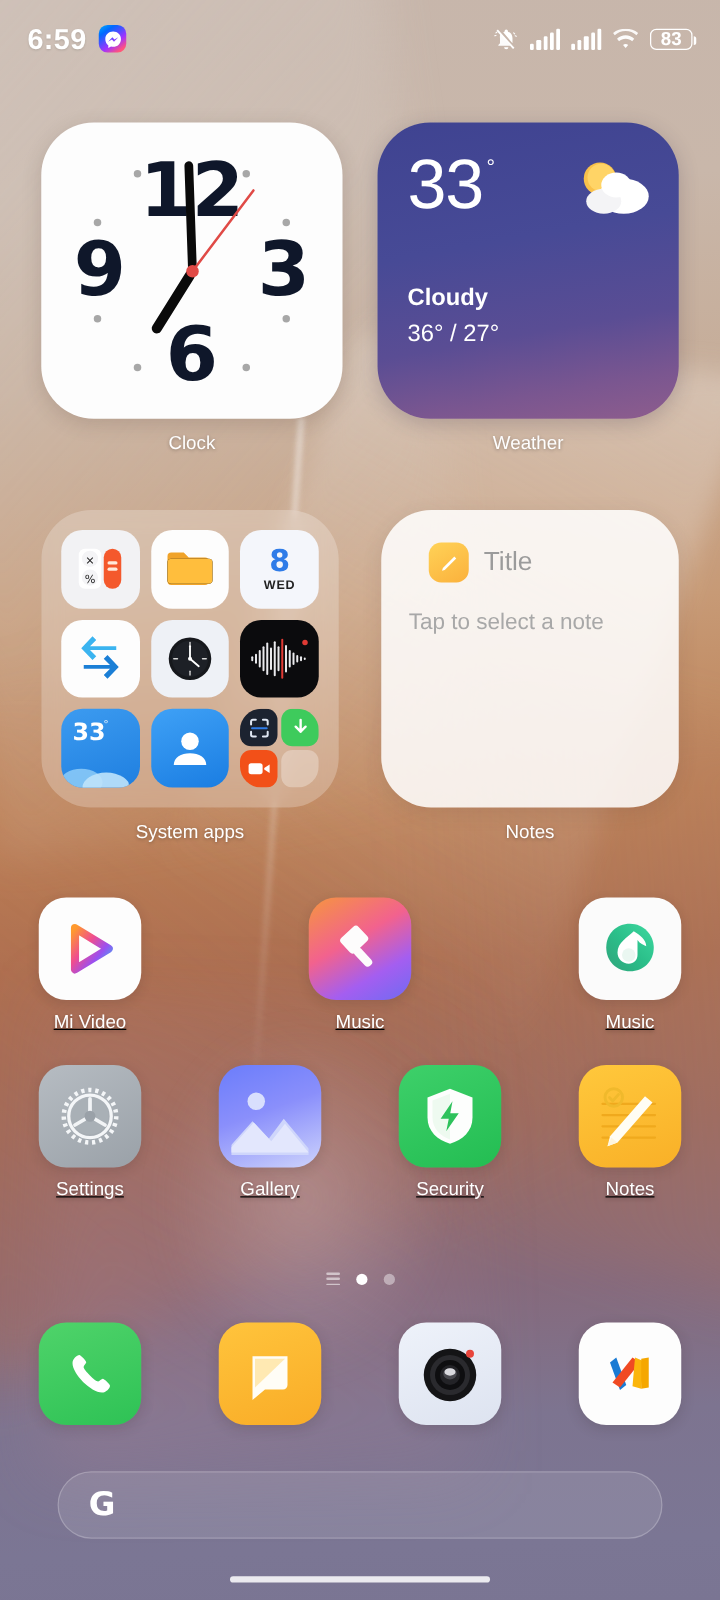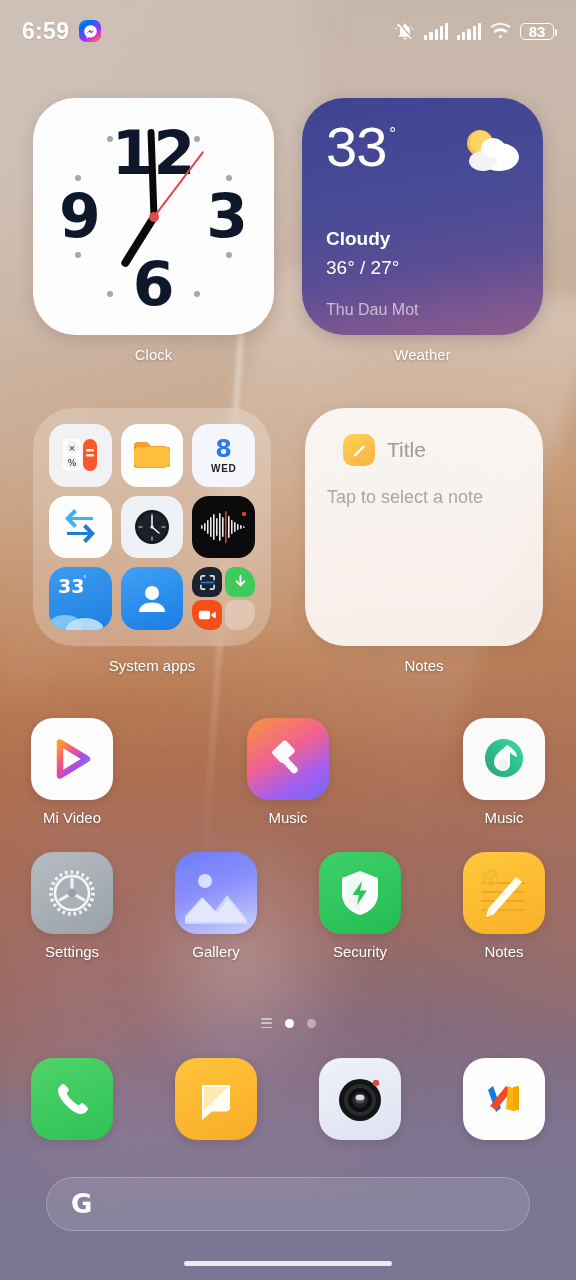--- a/index.html
+++ b/index.html
@@ -210,20 +210,21 @@
     display:flex; align-items:center; justify-content:center;
   }
   .nw-title { font-size:21px; color:#9b9b9b; }
   .nw-body { margin-top:21px; font-size:18px; color:#a8a8a8; }
 
   
   .app-grid {
     position:absolute; top:718px; left:0; right:0;
     display:flex; flex-direction:column; gap:26px;
     padding:0 24px;
+    text-decoration:underline;
   }
   .app-row { display:flex; justify-content:space-between; }
   .app { width:96px; display:flex; flex-direction:column; align-items:center; }
   .app-icon {
     width:82px; height:82px; border-radius:22px;
     display:flex; align-items:center; justify-content:center;
     position:relative; overflow:hidden;
     box-shadow:0 3px 9px rgba(50,35,35,.14);
   }
   .app-label {
@@ -369,21 +370,20 @@
         <svg width="68" height="48" viewBox="0 0 68 48">
           <circle cx="25" cy="17" r="13" fill="#f9c14a"></circle>
           <circle cx="26" cy="16" r="11" fill="#ffd466"></circle>
           <ellipse cx="44" cy="31" rx="20" ry="14" fill="#ffffff"></ellipse>
           <ellipse cx="28" cy="35" rx="14" ry="10" fill="#f4f4f6"></ellipse>
           <ellipse cx="38" cy="22" rx="12" ry="10" fill="#ffffff"></ellipse>
         </svg>
       </div>
       <div class="w-cond">Cloudy</div>
       <div class="w-hl">36° / 27°</div>
-      <div class="w-city">Thu Dau Mot</div>
     </div>
     <span class="widget-label">Weather</span>
   </div>
 </div>
 
 <div class="second-row">
 
   <div class="widget-cell">
     <div class="folder">
 

